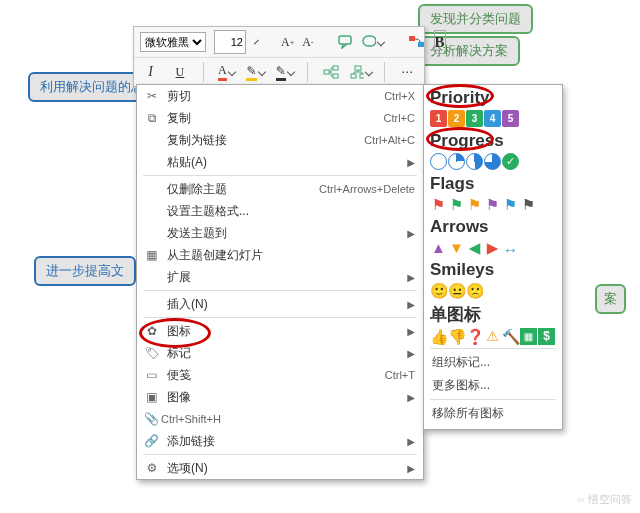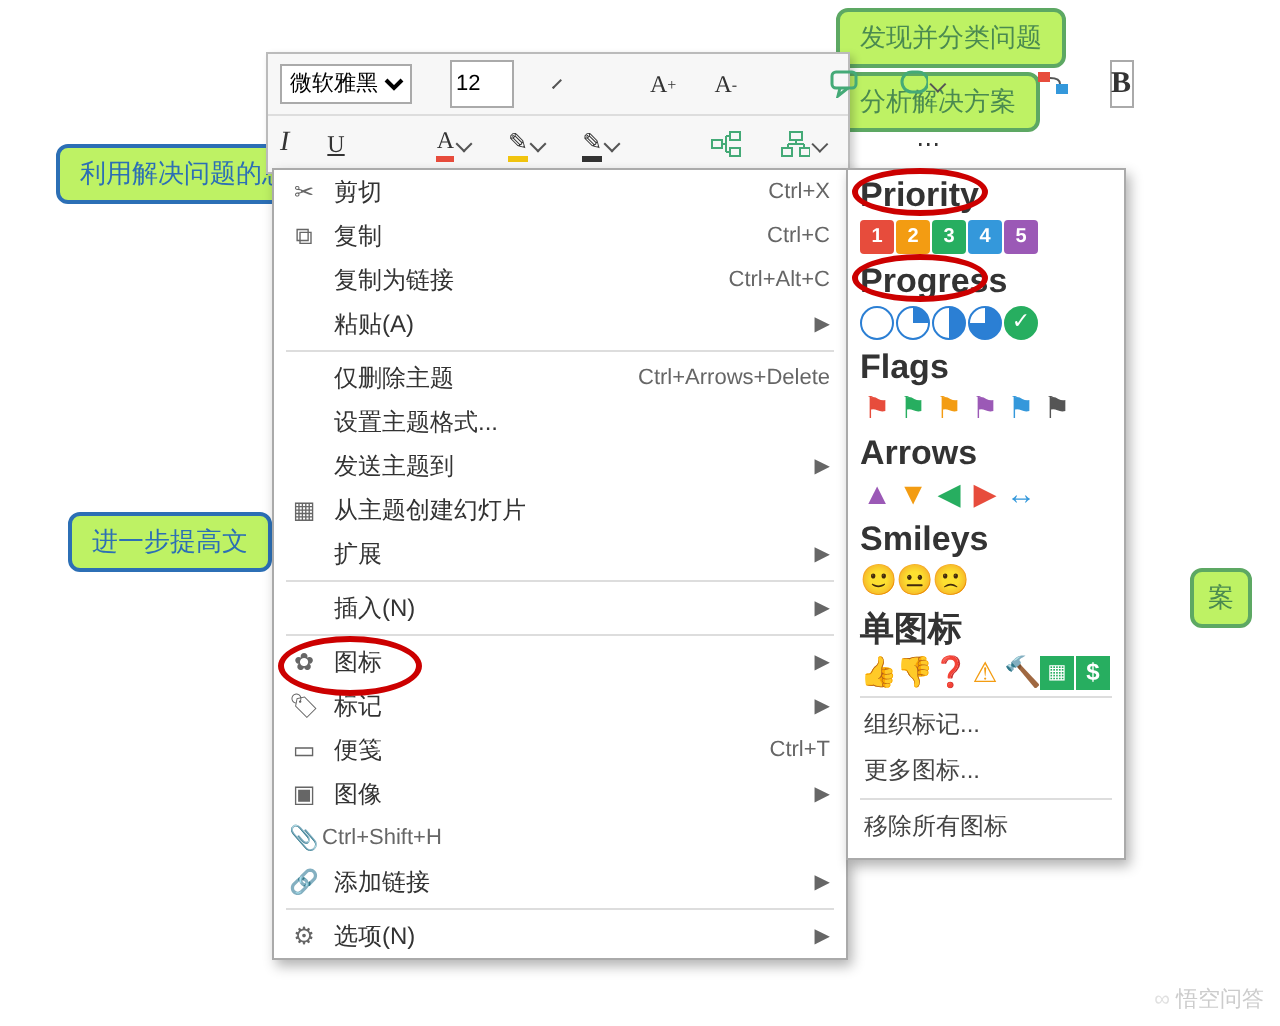--- a/index.html
+++ b/index.html
@@ -1,27 +1,27 @@
 <!DOCTYPE html>
 <html><head>
 <meta charset="utf-8">
 <style>
   body{margin:0;font-family:"Microsoft YaHei",sans-serif;font-size:12px;color:#333;background:#fff;width:640px;height:513px;overflow:hidden;position:relative}
   .canvas{position:absolute;inset:0}
-  .node{position:absolute;border:2px solid #5da863;border-radius:6px;padding:4px 10px;color:#4a8a50;font-size:13px;background:#bef264;white-space:nowrap}
+  .node{position:absolute;border:2px solid #5da863;border-radius:6px;padding:4px 10px;color:#4a8a50;font-size:13px;background:#e5e5e5;white-space:nowrap}
   .node.sel{border-color:#2c6fb5;color:#2c6fb5}
   .sep{width:1px;height:20px;background:#ccc;margin:0 4px;display:inline-block;vertical-align:middle}
   .toolbar{position:absolute;left:133px;top:26px;width:290px;border:1px solid #bbb;background:#f7f7f7;box-shadow:2px 2px 4px rgba(0,0,0,.2)}
-  .tbr{display:flex;align-items:center;padding:3px 6px;gap:19px}
+  .tbr{display:flex;align-items:center;padding:3px 6px;gap:8px}
   .tbr+.tbr{border-top:1px solid #ddd}
   .tbtn{width:22px;height:22px;display:flex;align-items:center;justify-content:center;cursor:pointer;position:relative}
   .dd{width:5px;height:5px;border-right:1px solid #555;border-bottom:1px solid #555;transform:rotate(45deg);margin-left:2px}
   select,input.sz{font-size:11px;border:1px solid #aaa;height:20px;background:#fff}
   select{width:66px}
-  input.sz{width:26px;text-align:left}
+  input.sz{width:26px;text-align:right}
   .menu{position:absolute;left:136px;top:84px;width:286px;border:1px solid #aaa;background:#fff;box-shadow:2px 3px 6px rgba(0,0,0,.3)}
   .mi{display:flex;align-items:center;height:22px;padding:0 8px 0 6px;cursor:default}
   .mi .ic{width:18px;text-align:center;color:#666;font-size:12px}
   .mi .lb{flex:1;padding-left:6px}
   .mi .sc{color:#666;font-size:11px}
   .mi .ar{color:#666;font-size:10px}
   .msep{height:1px;background:#ddd;margin:2px 6px}
   .mi.hl{position:relative}
   .mi.hl::after{content:"";position:absolute;left:2px;top:-2px;width:66px;height:24px;border:3px solid #c00;border-radius:50%;pointer-events:none}
   .submenu{position:absolute;left:423px;top:84px;width:138px;border:1px solid #aaa;background:#fff;box-shadow:2px 3px 6px rgba(0,0,0,.3);padding-bottom:4px}

